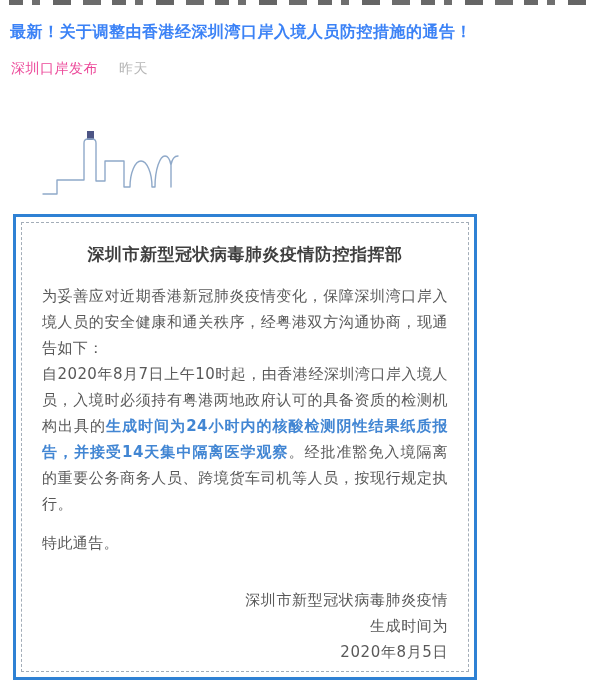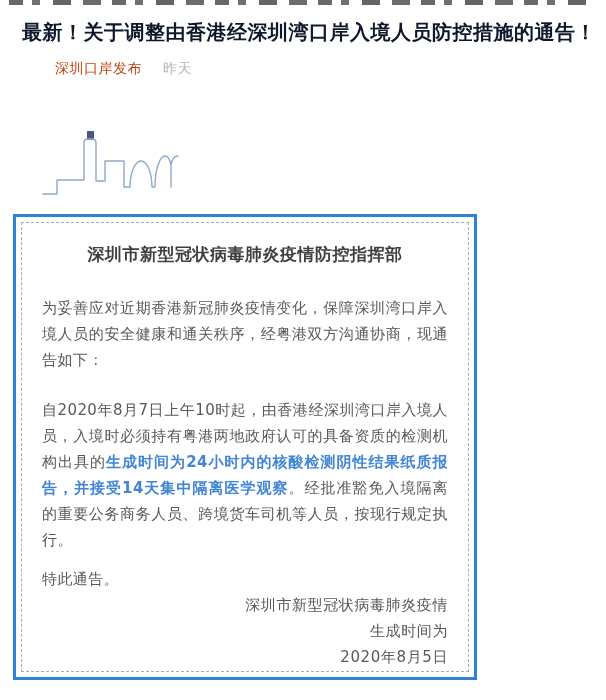--- a/index.html
+++ b/index.html
@@ -15,28 +15,28 @@
     position: absolute; top: 0; left: 9px; right: 14px; height: 5px;
     background: repeating-linear-gradient(90deg,
       #4e4e4e 0 14px, transparent 14px 23px,
       #555555 23px 31px, transparent 31px 44px,
       #4a4a4a 44px 62px, transparent 62px 74px,
       #525252 74px 92px, transparent 92px 103px);
     opacity: .85;
   }
   .article-title {
     position: absolute; top: 17px; left: 10px; right: 10px;
-    font-size: 20px; font-weight: bold; color: #0f172a;
-    letter-spacing: .5px; line-height: 30px; text-align: right;
+    font-size: 16px; font-weight: bold; color: #3b82f6;
+    letter-spacing: .5px; line-height: 30px;
   }
   .byline {
     position: absolute; top: 60px; left: 11px;
     font-size: 14px; letter-spacing: .5px;
   }
-  .account-name { color: #c2410c; cursor: pointer; margin-left: 44px; }
+  .account-name { color: #ec4899; cursor: pointer; }
   .publish-date { color: #b7b7b7; margin-left: 16px; }
   .skyline {
     position: absolute; left: 40px; top: 128px;
     width: 152px; height: 72px;
   }
   .notice-box {
     position: absolute; left: 13px; top: 214px; width: 464px; height: 466px;
     border: 3px solid #2e81d4;
     background: #ffffff;
     padding: 5px;
@@ -48,26 +48,26 @@
     overflow: hidden;
   }
   .notice-heading {
     text-align: center; font-weight: bold; color: #3f3f3f;
     font-size: 17px; line-height: 30px; letter-spacing: .5px;
   }
   .notice-para {
     color: #595959; font-size: 15px; line-height: 26px;
     letter-spacing: .4px; text-align: justify;
   }
-  .para-1 { margin-top: 26px; }
-  .para-2 { margin-top: 24px; }
+  .para-1 { margin-top: 14px; }
+  .para-2 { }
   .highlight { color: #4286d3; font-weight: bold; }
   .closing { margin-top: 13px; }
   .signature {
-    text-align: right;
+    margin-top: 31px; text-align: right;
     color: #595959; font-size: 15px; line-height: 26px; letter-spacing: .6px;
   }
 </style>
 </head>
 <body>
 
 <div class="top-clip"></div>
 
 <h1 class="article-title">最新！关于调整由香港经深圳湾口岸入境人员防控措施的通告！</h1>
 

